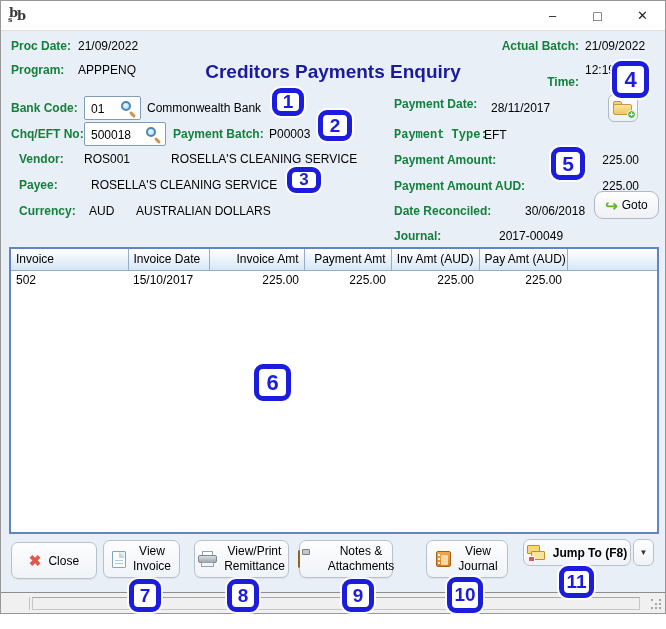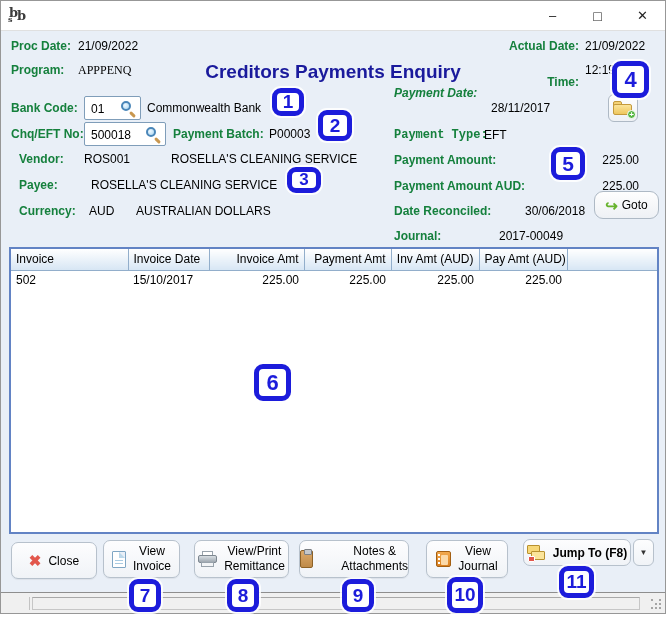--- a/index.html
+++ b/index.html
@@ -116,25 +116,25 @@
     <div class="win-controls">
       <span class="win-btn">–</span>
       <span class="win-btn max">□</span>
       <span class="win-btn">✕</span>
     </div>
   </div>
 
   <span class="lbl" style="left:10px; top:38px;">Proc Date:</span>
   <span class="val" style="left:77px; top:38px;">21/09/2022</span>
   <span class="lbl" style="left:10px; top:62px;">Program:</span>
-  <span class="val" style="left:77px; top:62px;font-family:Liberation Serif, serif;">APPPENQ</span>
+  <span class="val" style="left:77px; top:62px;">APPPENQ</span>
 
   <div class="screen-title">Creditors Payments Enquiry</div>
 
-  <span class="lbl" style="right:86px; top:38px;">Actual Date:</span>
+  <span class="lbl" style="right:86px; top:38px;">Actual Batch:</span>
   <span class="val" style="left:584px; top:38px;">21/09/2022</span>
   <span class="lbl" style="right:86px; top:74px;">Time:</span>
   <span class="val" style="left:584px; top:62px;">12:19</span>
 
   <span class="lbl" style="left:10px; top:100px;">Bank Code:</span>
   <div class="lookup" style="left:83px; top:95px; width:57px;">
     <span class="txt">01</span>
     <span class="mag">
         <span class="lens"></span>
         <span class="handle"></span>
@@ -157,21 +157,21 @@
   <span class="val" style="left:83px; top:151px;">ROS001</span>
   <span class="val" style="left:170px; top:151px;">ROSELLA'S CLEANING SERVICE</span>
 
   <span class="lbl" style="left:18px; top:177px;">Payee:</span>
   <span class="val" style="left:90px; top:177px;">ROSELLA'S CLEANING SERVICE</span>
 
   <span class="lbl" style="left:18px; top:203px;">Currency:</span>
   <span class="val" style="left:88px; top:203px;">AUD</span>
   <span class="val" style="left:135px; top:203px;">AUSTRALIAN DOLLARS</span>
 
-  <span class="lbl" style="left:393px; top:85px;font-style:italic;">Payment Date:</span>
+  <span class="lbl" style="left:393px; top:96px;">Payment Date:</span>
   <span class="val" style="left:490px; top:100px;">28/11/2017</span>
   <div class="mini-btn" style="left:607px; top:93px; width:30px; height:28px;">
     <span class="folder-add">
       <span class="tab"></span>
       <span class="body"></span>
       <span class="badge">+</span>
     </span>
   </div>
 
   <span class="lbl" style="left:393px; top:127px;font-family:Liberation Mono, monospace;">Payment Type:</span>
@@ -247,21 +247,21 @@
       <span class="paper"></span>
       <span class="pbody"></span>
       <span class="tray"></span>
     </span>
     <span class="two-line">
       <span>View/Print</span><br>
       <span>Remittance</span>
     </span>
   </div>
 
-  <div class="big-btn" style="left:298px; width:110px;gap:28px;">
+  <div class="big-btn" style="left:298px; width:94px;gap:28px;">
     <span class="clip-icon"></span>
     <span class="two-line">
       <span>Notes &amp;</span><br>
       <span>Attachments</span>
     </span>
   </div>
 
   <div class="big-btn" style="left:425px; width:82px;">
     <span class="journal-icon"></span>
     <span class="two-line">

